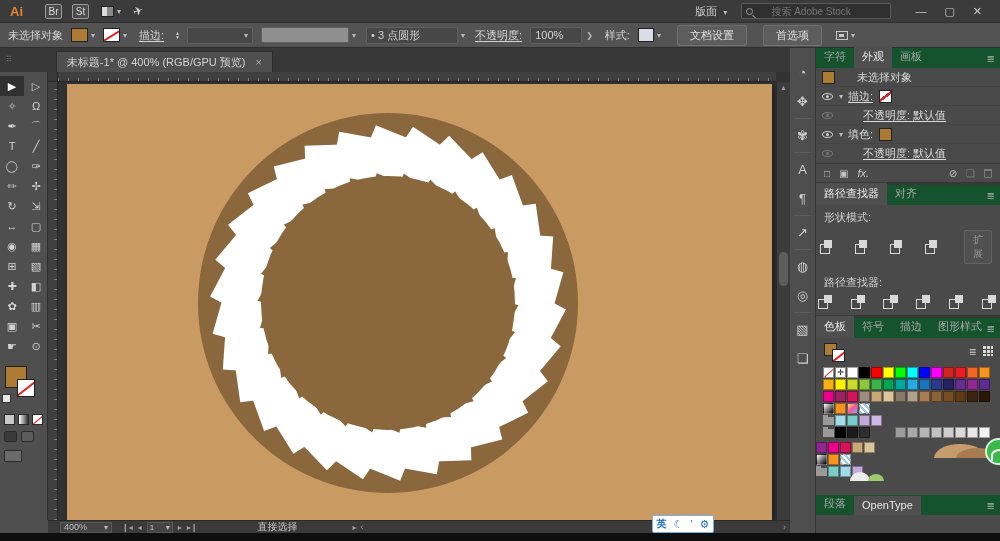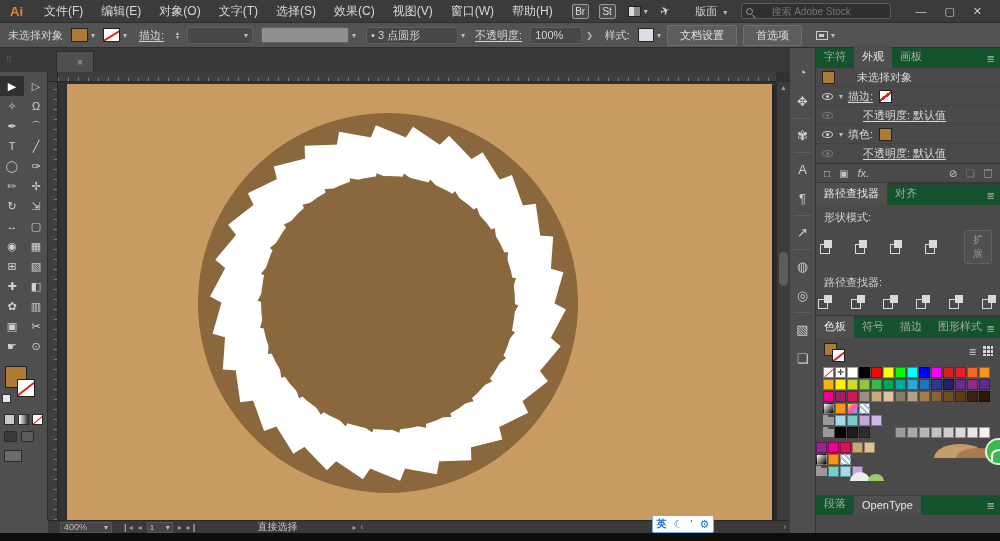--- a/index.html
+++ b/index.html
@@ -25,21 +25,21 @@
   
   .optionsbar { position:absolute; top:22px; left:0; right:0; height:26px; background:#535353; border-top:1px solid #2e2e2e; border-bottom:1px solid #2e2e2e; display:flex; align-items:center; font-size:11px; color:#d4d4d4; }
   .ob-label { margin:0 8px; }
   .u { text-decoration:underline; text-underline-offset:2px; }
   .swatch-chip { width:17px; height:14px; border:1px solid #222; display:inline-block; vertical-align:middle; }
   .none-chip { background:#fff; position:relative; overflow:hidden; }
   .none-chip::after { content:""; position:absolute; left:-3px; right:-3px; top:50%; height:2px; background:#d22; transform:rotate(-32deg); }
   .ob-dd { background:#474747; border:1px solid #5f5f5f; height:17px; display:inline-flex; align-items:center; padding:0 4px; margin-left:4px; border-radius:2px; }
   .stepper { display:inline-flex; flex-direction:column; font-size:5px; line-height:4px; color:#ccc; margin:0 3px; }
   .brush-prev { width:88px; height:16px; background:#8f8f8f; border:1px solid #5f5f5f; border-radius:2px; margin-left:8px; }
-  .ob-btn { background:#5d5d5d; border:1px solid #6f6f6f; border-radius:2px; padding:2px 12px; margin-left:6px; color:#e0e0e0; }
+  .ob-btn { background:#5d5d5d; border:1px solid #6f6f6f; border-radius:2px; padding:2px 12px; margin-left:16px; color:#e0e0e0; }
   .style-chip { width:16px; height:14px; background:#dcdce6; border:1px solid #222; display:inline-block; vertical-align:middle; }
   .flyout-ic { width:12px; height:9px; border:1px solid #c9c9c9; display:inline-block; position:relative; margin-left:14px; }
   .flyout-ic::after { content:""; position:absolute; left:2px; top:2px; width:5px; height:3px; background:#c9c9c9; }
 
   
   .tabstrip { position:absolute; top:48px; left:0; width:790px; height:24px; background:#383838; display:flex; align-items:flex-end; }
   .grip { color:#6a6a6a; font-size:8px; margin:0 4px 8px 6px; }
   .doctab { background:#4f4f4f; height:21px; display:flex; align-items:center; padding:0 10px; font-size:11px; color:#d2d2d2; border:1px solid #2c2c2c; border-bottom:none; margin-left:40px; }
   .doctab .close { margin-left:10px; color:#aaa; font-size:11px; }
 
@@ -160,31 +160,20 @@
   .gbadge { position:absolute; left:985px; top:438px; width:27px; height:27px; border-radius:50%; background:#3cb94d; border:2px solid #d9f2dc; z-index:25; overflow:hidden; }
   .gbadge::after { content:""; position:absolute; left:4px; top:9px; width:14px; height:10px; border:2px solid #fff; border-bottom:none; border-radius:50% 50% 0 0; }
 </style>
 </head>
 <body>
 
 <div id="app">
 
   <div class="menubar">
     <span class="ai-logo">Ai</span>
-    <div id="menu-items" style="display:flex">
-        <span class="menu-item">文件(F)</span>
-        <span class="menu-item">编辑(E)</span>
-        <span class="menu-item">对象(O)</span>
-        <span class="menu-item">文字(T)</span>
-        <span class="menu-item">选择(S)</span>
-        <span class="menu-item">效果(C)</span>
-        <span class="menu-item">视图(V)</span>
-        <span class="menu-item">窗口(W)</span>
-        <span class="menu-item">帮助(H)</span>
-      </div>
     <span class="badge">Br</span>
     <span class="badge">St</span>
     <span class="layout-icon"></span>
       <span class="chev">▾</span>
     <span class="share-icon">✈</span>
     <div class="menubar-right">
       <span class="workspace"><span>版面</span> <span class="chev">▾</span></span>
       <span class="searchbox">
         <span class="mag"></span>
         <input placeholder="搜索 Adobe Stock" style="">
@@ -227,20 +216,21 @@
       <span class="chev">▾</span>
     <span class="ob-btn">文档设置</span>
     <span class="ob-btn">首选项</span>
     <span class="flyout-ic"></span>
       <span class="chev">▾</span>
   </div>
 
   <div class="tabstrip">
     <span class="grip">⠿</span>
     <div class="doctab">
+      <span>未标题-1* @ 400% (RGB/GPU 预览)</span>
       <span class="close">×</span>
     </div>
   </div>
 
   <div class="toolbar">
     <div class="tools" id="toolbar-tools">
         <div class="tool active">▶</div>
         <div class="tool">▷</div>
         <div class="tool">✧</div>
         <div class="tool">Ω</div>

